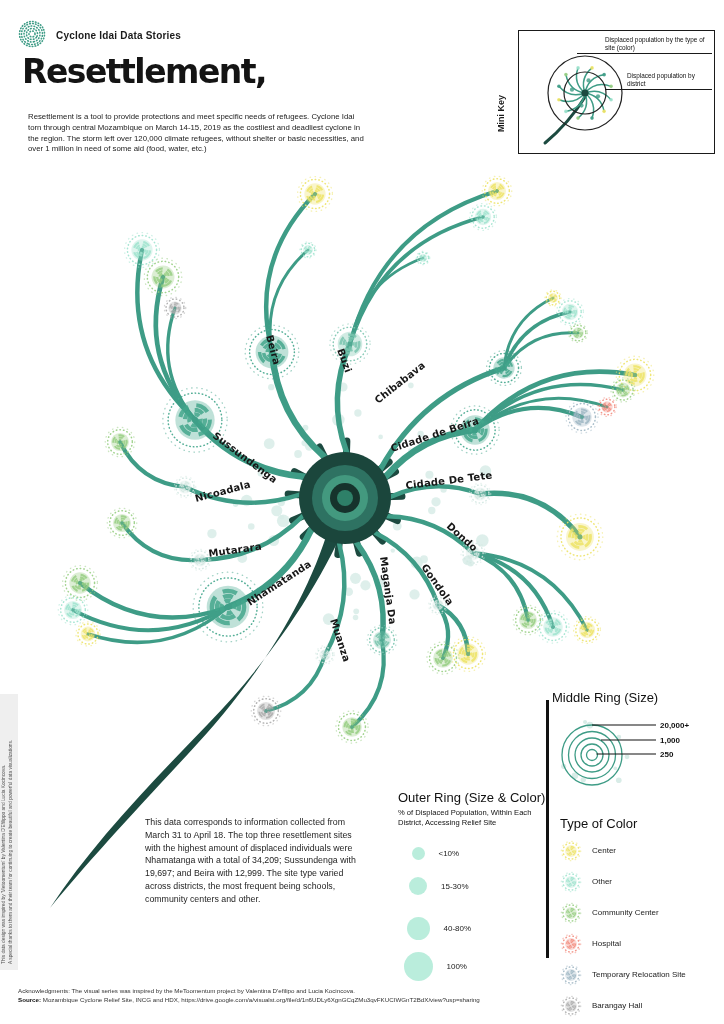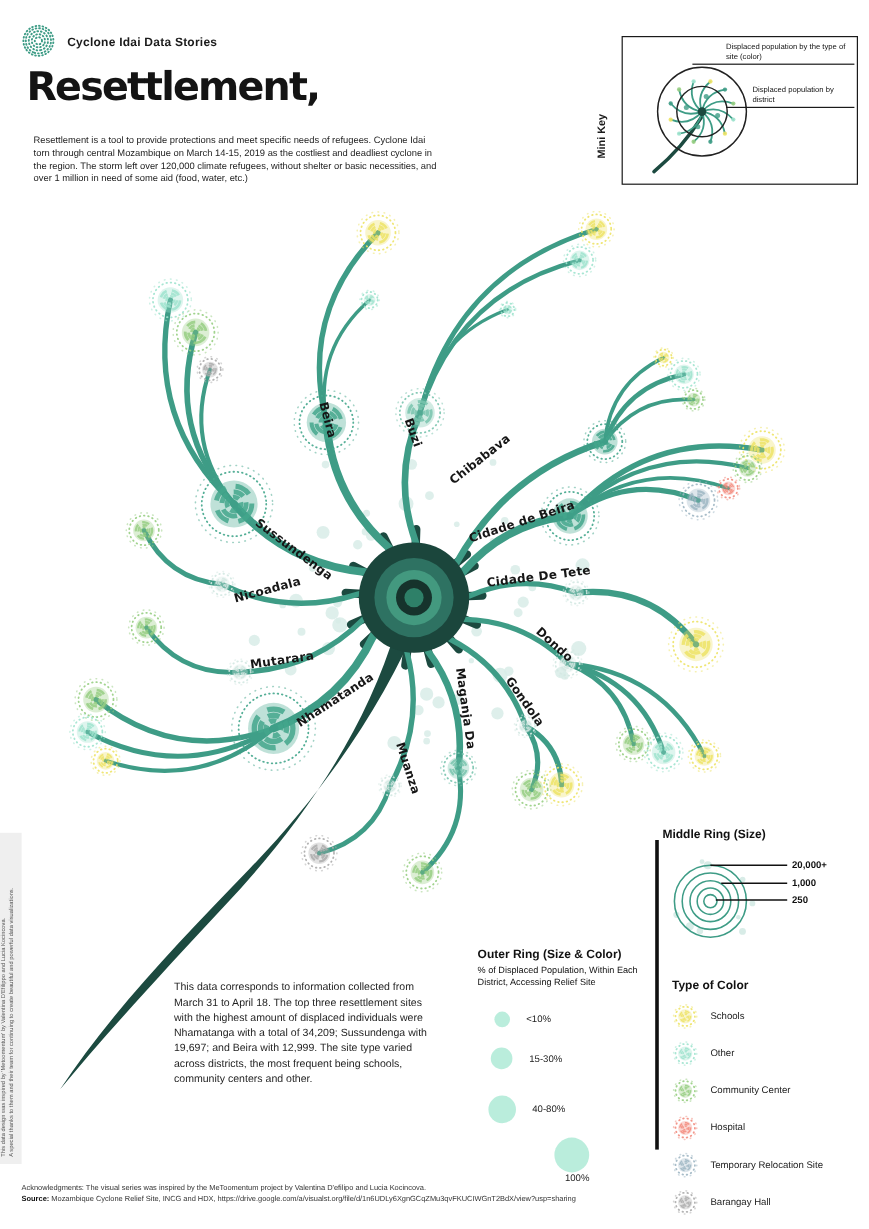--- a/index.html
+++ b/index.html
@@ -17,21 +17,21 @@
      writing-mode:vertical-rl;transform:rotate(180deg);text-align:center;}
   .mk-ann{font-size:6.4px;line-height:1.25;font-weight:400;color:#111;}
   #mk-ann1{left:86px;top:5px;width:106px;}
   #mk-ann2{left:108px;top:41px;width:84px;}
   .mk-line{height:0;border-top:1.4px solid #1a1a1a;}
   #mk-line1{left:58px;top:22px;width:135px;}
   #mk-line2{left:86px;top:58px;width:107px;}
   
   #note{left:145px;top:816px;width:216px;font-size:8.8px;line-height:1.45;color:#1e1e1e;}
   
-  .legend-title{font-size:10px;font-weight:700;color:#111;}
+  .legend-title{font-size:13px;font-weight:400;color:#111;}
   #mr-block{left:552px;top:690px;width:168px;}
   #or-block{left:398px;top:790px;width:152px;}
   #or-sub{font-size:7.6px;line-height:1.3;margin-top:3px;color:#111;}
   .or-row{display:flex;align-items:center;}
   .or-swatch{border-radius:50%;flex:0 0 auto;}
   .or-label{font-size:8px;margin-left:14px;color:#222;}
   #ts-block{left:560px;top:816px;width:160px;}
   .ts-row{display:flex;align-items:center;margin-top:9px;}
   .ts-label{font-size:8px;margin-left:10px;color:#222;line-height:1.25;width:96px;}
   #divider{left:546px;top:700px;width:3px;height:258px;background:#111;}
@@ -624,42 +624,42 @@
           <span class="or-label">&lt;10%</span>
         </div>
         <div class="or-row" style="margin-top: 17px;">
           <span class="or-swatch" style="height: 18px; width: 18px; background: rgb(169, 232, 211); opacity: 0.8; margin-left: 11px;"></span>
           <span class="or-label">15-30%</span>
         </div>
         <div class="or-row" style="margin-top: 22px;">
           <span class="or-swatch" style="height: 23px; width: 23px; background: rgb(169, 232, 211); opacity: 0.8; margin-left: 8.5px;"></span>
           <span class="or-label">40-80%</span>
         </div>
-        <div class="or-row" style="margin-top: 11.5px; flex-direction: column;">
+        <div class="or-row" style="margin-top: 11.5px;">
           <span class="or-swatch" style="height: 29px; width: 29px; background: rgb(169, 232, 211); opacity: 0.8; margin-left: 5.5px;"></span>
           <span class="or-label">100%</span>
         </div>
       </div>
   </div>
 
   <div class="abs" id="ts-block">
     <div class="legend-title">Type of Color</div>
     <div id="ts-items">
         <div class="ts-row">
           <svg width="22" height="22">
             <g>
               <circle cx="11" cy="11" r="5.904" fill="#EDE366" opacity="0.34"></circle>
               <circle cx="11" cy="11" r="4.464" fill="none" stroke="#EDE366" stroke-width="1.2240000000000002" stroke-dasharray="4.017600000000001 2.4552000000000005" opacity="0.85" transform="rotate(11 11 11)"></circle>
               <circle cx="11" cy="11" r="3.024" fill="none" stroke="#EDE366" stroke-width="1.2240000000000002" stroke-dasharray="2.7216 1.6632000000000002" opacity="0.85" transform="rotate(88 11 11)"></circle>
               <circle cx="11" cy="11" r="1.728" fill="none" stroke="#EDE366" stroke-width="1.2240000000000002" stroke-dasharray="1.5552 0.9504" opacity="0.85" transform="rotate(165 11 11)"></circle>
               <circle cx="11" cy="11" r="8.064000000000002" fill="none" stroke="#EDE366" stroke-width="1.5" stroke-dasharray="0.5 3.1" stroke-linecap="round" opacity="0.9"></circle>
               <circle cx="11" cy="11" r="9.648000000000001" fill="none" stroke="#EDE366" stroke-width="1.3" stroke-dasharray="0.5 4.6" stroke-linecap="round" opacity="0.5"></circle>
             </g>
           </svg>
-          <span class="ts-label">Schools</span>
+          <span class="ts-label">Center</span>
         </div>
         <div class="ts-row">
           <svg width="22" height="22">
             <g>
               <circle cx="11" cy="11" r="5.904" fill="#9FE3CE" opacity="0.34"></circle>
               <circle cx="11" cy="11" r="4.464" fill="none" stroke="#9FE3CE" stroke-width="1.2240000000000002" stroke-dasharray="4.017600000000001 2.4552000000000005" opacity="0.85" transform="rotate(11 11 11)"></circle>
               <circle cx="11" cy="11" r="3.024" fill="none" stroke="#9FE3CE" stroke-width="1.2240000000000002" stroke-dasharray="2.7216 1.6632000000000002" opacity="0.85" transform="rotate(88 11 11)"></circle>
               <circle cx="11" cy="11" r="1.728" fill="none" stroke="#9FE3CE" stroke-width="1.2240000000000002" stroke-dasharray="1.5552 0.9504" opacity="0.85" transform="rotate(165 11 11)"></circle>
               <circle cx="11" cy="11" r="8.064000000000002" fill="none" stroke="#9FE3CE" stroke-width="1.5" stroke-dasharray="0.5 3.1" stroke-linecap="round" opacity="0.9"></circle>
               <circle cx="11" cy="11" r="9.648000000000001" fill="none" stroke="#9FE3CE" stroke-width="1.3" stroke-dasharray="0.5 4.6" stroke-linecap="round" opacity="0.5"></circle>

